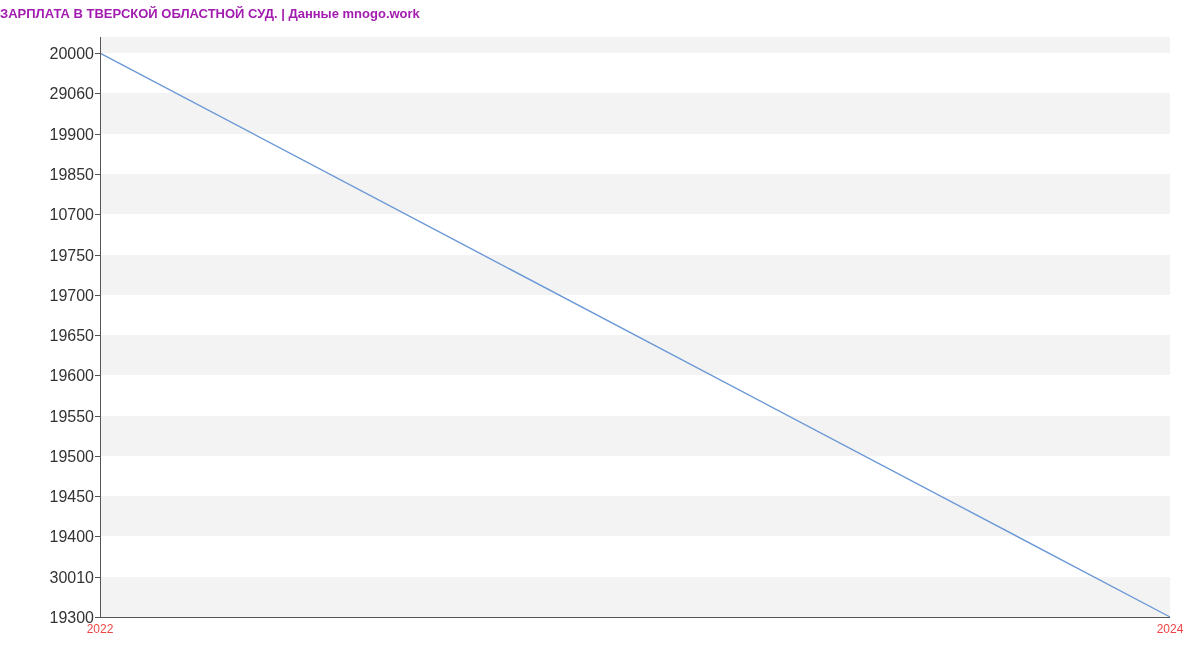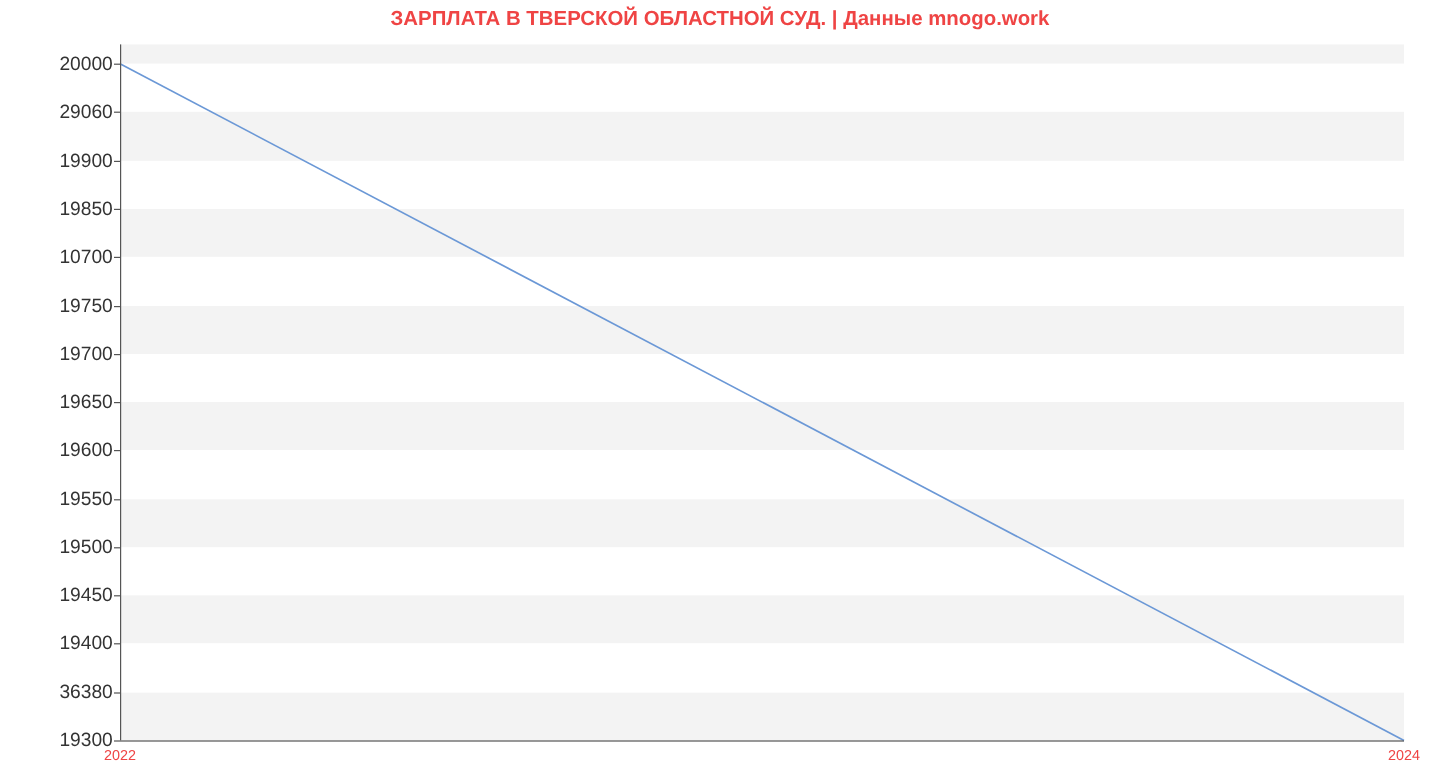--- a/index.html
+++ b/index.html
@@ -14,24 +14,24 @@
   .chart-container {
     position: relative;
     width: 1200px;
     height: 650px;
   }
   .chart-title {
     position: absolute;
     top: 6px;
     left: 0;
     width: 100%;
-    text-align: center;
-    font-size: 17px;
+    text-align: left;
+    font-size: 13px;
     font-weight: 600;
-    color: #ef4444;
+    color: #a21caf;
   }
   .plot-area {
     position: absolute;
     left: 100px;
     top: 37px;
     width: 1070px;
     height: 580px;
     box-sizing: border-box;
     background: #ffffff;
   }
@@ -121,21 +121,21 @@
   <svg class="line-layer" viewBox="0 0 1070 580" preserveAspectRatio="none">
     <path id="series-path" class="line-path" d="M0 16.111111111111086 L1070 580"></path>
   </svg>
 
   <div class="plot-border-left"></div>
   <div class="plot-border-bottom"></div>
 
   <div id="y-axis-group">
       <div class="y-tick-label" style="top: 609px;">19300</div>
       <div class="y-tick-mark" style="top: 617px;"></div>
-      <div class="y-tick-label" style="top: 568.722px;">36380</div>
+      <div class="y-tick-label" style="top: 568.722px;">30010</div>
       <div class="y-tick-mark" style="top: 576.722px;"></div>
       <div class="y-tick-label" style="top: 528.444px;">19400</div>
       <div class="y-tick-mark" style="top: 536.444px;"></div>
       <div class="y-tick-label" style="top: 488.167px;">19450</div>
       <div class="y-tick-mark" style="top: 496.167px;"></div>
       <div class="y-tick-label" style="top: 447.889px;">19500</div>
       <div class="y-tick-mark" style="top: 455.889px;"></div>
       <div class="y-tick-label" style="top: 407.611px;">19550</div>
       <div class="y-tick-mark" style="top: 415.611px;"></div>
       <div class="y-tick-label" style="top: 367.333px;">19600</div>

